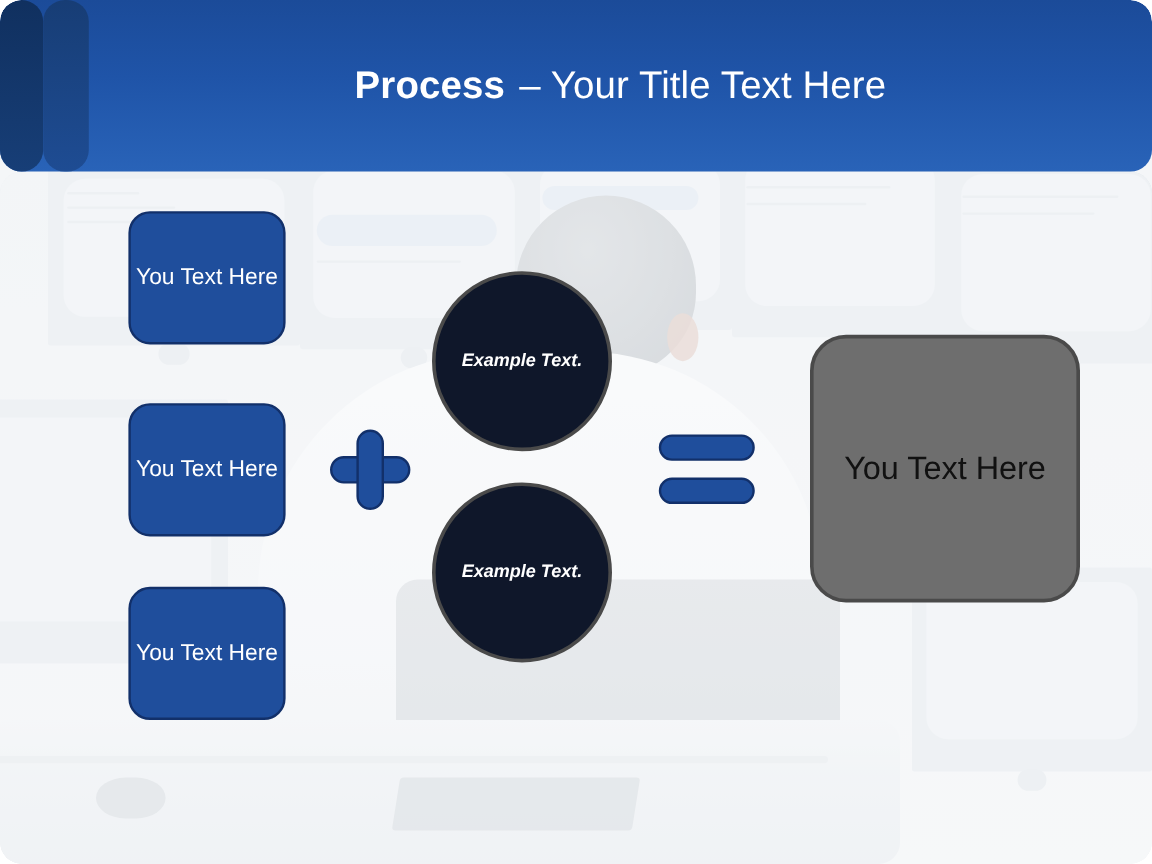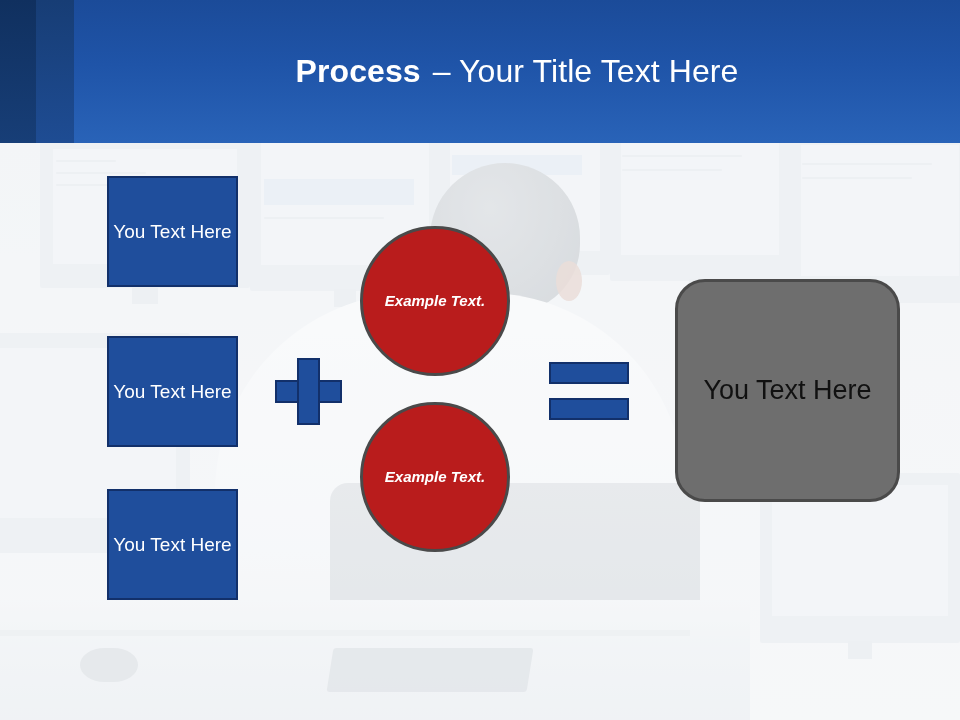--- a/index.html
+++ b/index.html
@@ -1,15 +1,15 @@
 <!DOCTYPE html>
 <html><head>
 <meta charset="utf-8">
 <style>
-  * { margin:0; padding:0; box-sizing:border-box; }
+  * { margin:0; padding:0; box-sizing:border-box;border-radius:18px; }
   html, body {
     width:960px; height:720px; overflow:hidden;
     background:#ffffff;
     font-family:"Liberation Sans", sans-serif;
   }
   #slide {
     position:relative; width:960px; height:720px; overflow:hidden;
     background:#f4f6f8;
   }
 
@@ -76,21 +76,21 @@
 
   
   .plus { position:absolute; left:275px; top:358px; width:67px; height:67px; }
   .plus .barh, .plus .barv { position:absolute; background:#1f4e9c; border:2px solid #12306a; }
   .plus .barh { left:0; top:22px; width:67px; height:23px; }
   .plus .barv { left:22px; top:0; width:23px; height:67px; }
 
   
   .circle {
     position:absolute; width:150px; height:150px; border-radius:50%;
-    background:#b91c1c; border:3px solid #4a4a4a;
+    background:#0f172a; border:3px solid #4a4a4a;
     display:flex; align-items:center; justify-content:center;
     color:#ffffff; font-size:15px; font-weight:bold; font-style:italic;
     line-height:1.45; text-align:center;
   }
   .circle1 { left:360px; top:226px; }
   .circle2 { left:360px; top:402px; }
 
   
   .equals { position:absolute; left:549px; top:362px; width:80px; height:58px; }
   .equals .eb { position:absolute; left:0; width:80px; height:22px;

